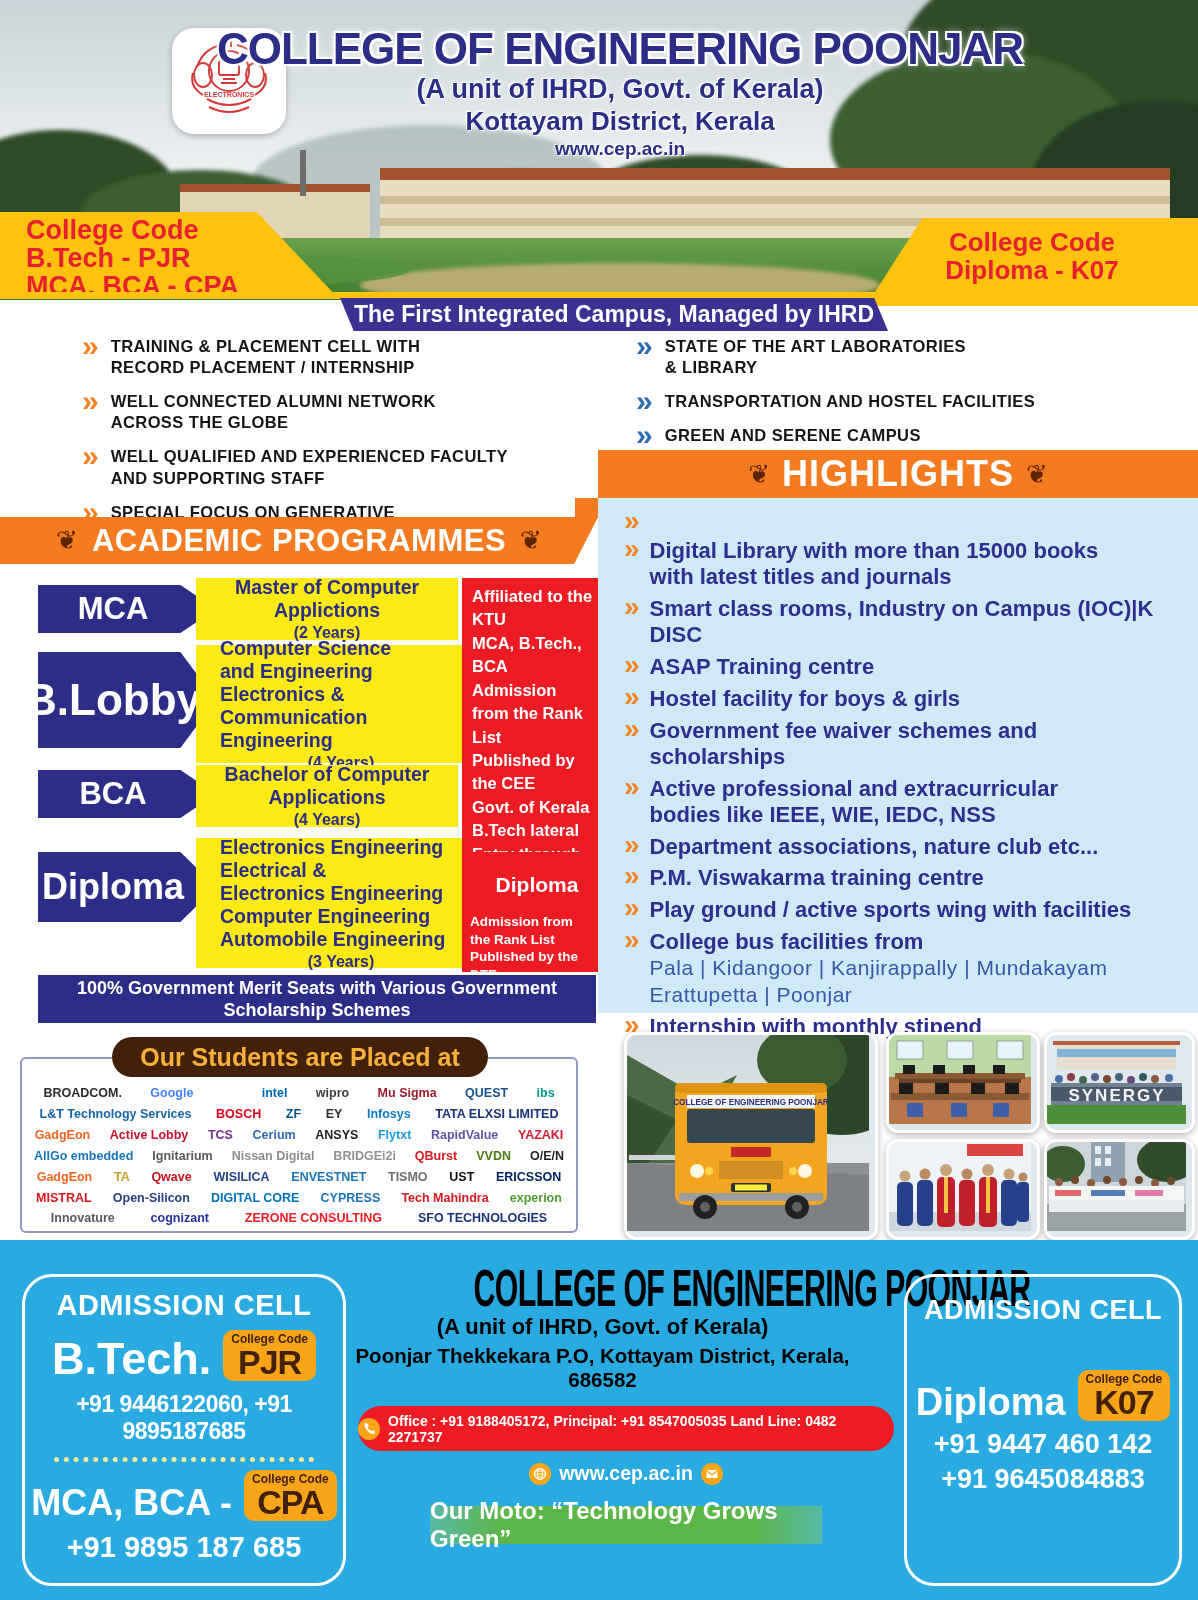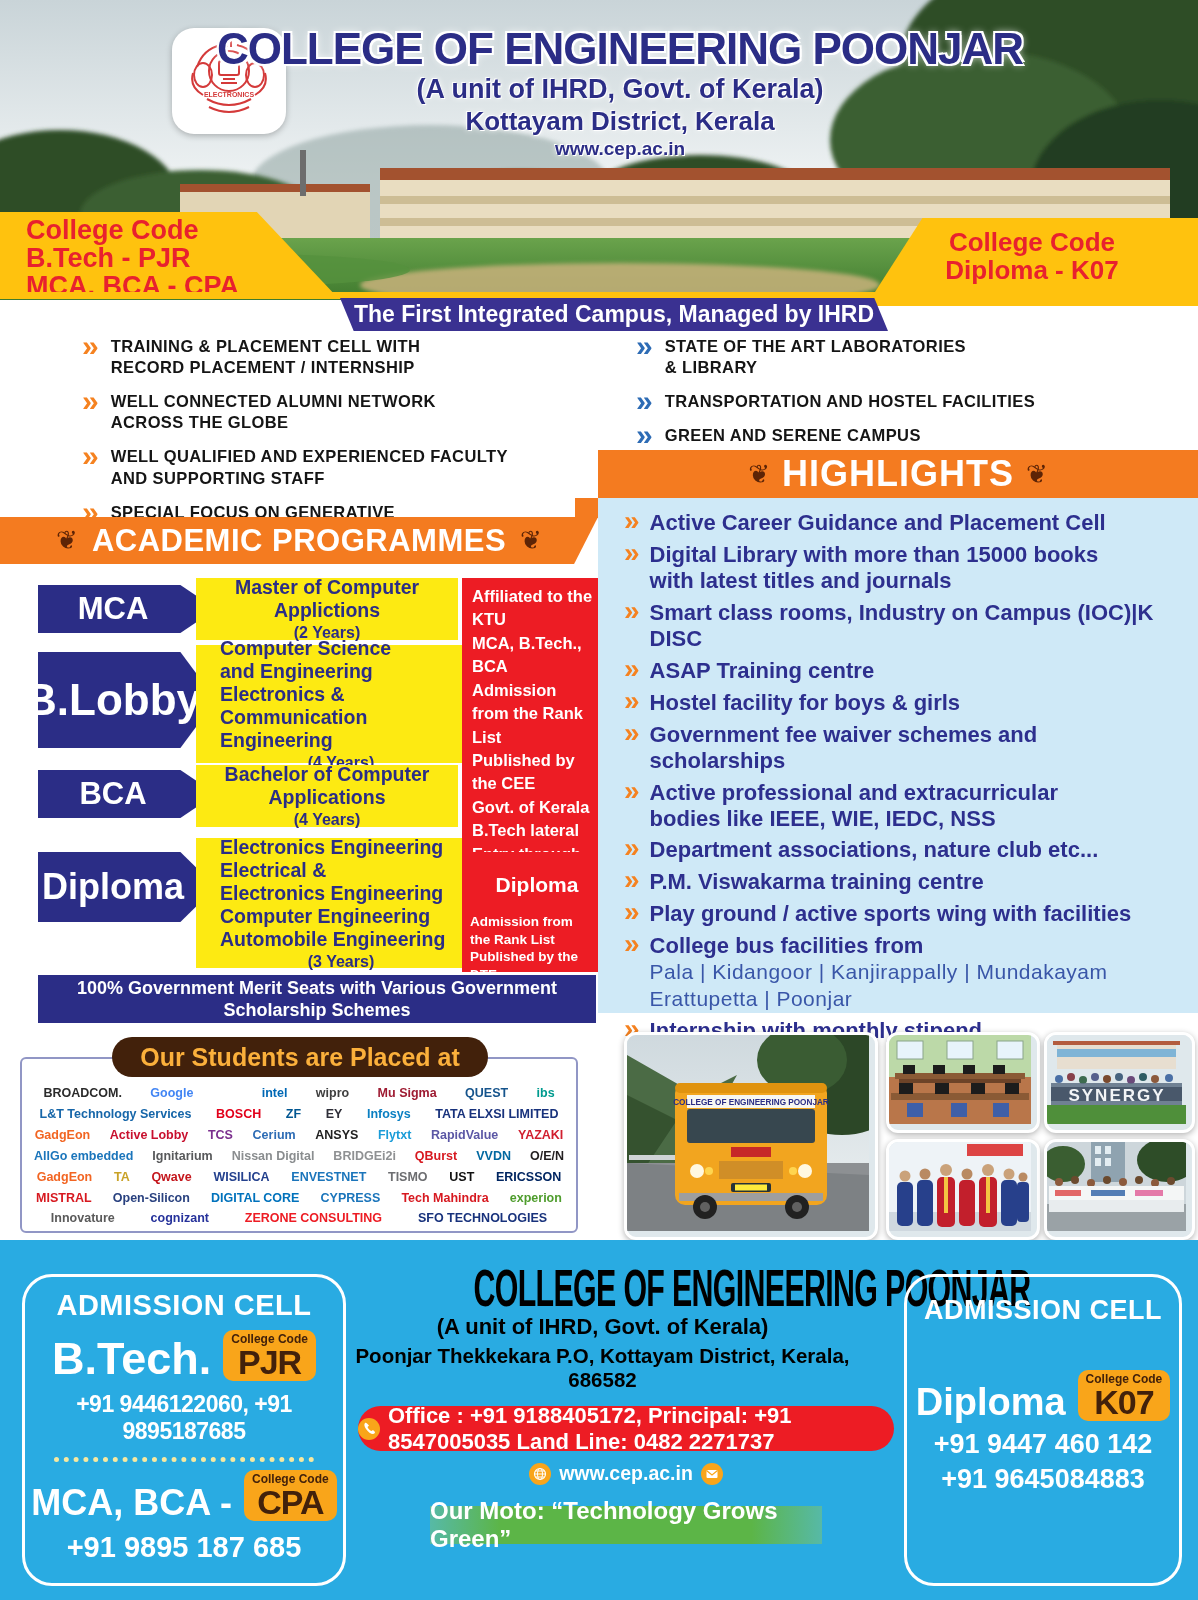--- a/index.html
+++ b/index.html
@@ -111,21 +111,21 @@
   .adm-phone{font-size:23px;font-weight:bold;margin-top:10px;letter-spacing:-.5px;}
   .adm-phone2{font-size:29px;font-weight:bold;margin-top:10px;}
   .adm-phone3{font-size:27px;font-weight:bold;margin-top:6px;line-height:1.3;}
   .dots{border-top:5px dotted #f7e9a0;width:82%;margin:12px auto 2px;}
   .f-center{position:absolute;left:330px;top:18px;width:545px;text-align:center;color:#000;}
   .fc-title{font-size:46px;font-weight:bold;white-space:nowrap;display:inline-block;
             transform:scale(.66,1.12);transform-origin:center top;letter-spacing:-1px;}
   .fc-sub{font-size:22px;font-weight:bold;margin-top:2px;}
   .fc-addr{font-size:20.5px;font-weight:bold;margin-top:4px;}
   .red-pill{position:absolute;left:358px;top:166px;width:536px;height:45px;background:#ed1c24;border-radius:24px;
-            display:flex;align-items:center;justify-content:center;gap:8px;color:#fff;font-size:22px;font-weight:bold;}
+            display:flex;align-items:center;justify-content:center;gap:8px;color:#fff;font-size:14px;font-weight:bold;}
   .mini-ic{width:22px;height:22px;border-radius:50%;background:#f9a51a;display:inline-flex;align-items:center;justify-content:center;flex:0 0 auto;}
   .contact-line{position:absolute;left:356px;top:222px;width:540px;display:flex;align-items:center;justify-content:center;
                 gap:8px;color:#fff;font-size:19.5px;font-weight:bold;}
   .moto{position:absolute;left:430px;top:266px;width:392px;height:38px;color:#fff;font-size:24px;font-weight:bold;
         display:flex;align-items:center;justify-content:center;
         background:linear-gradient(90deg,rgba(124,197,118,.55),#5cb547 18%,#5cb547 82%,rgba(124,197,118,.55));}
 </style>
 </head>
 <body>
 
@@ -323,24 +323,20 @@
 
   <div class="abs hl-header">
     <span class="ornament">❦</span>
     <span class="bar-title">HIGHLIGHTS</span>
     <span class="ornament">❦</span>
   </div>
   <div class="abs hl-body">
 
       <div class="hl-item">
         <span class="chev">»</span>
-        <span>
-          <span class="hl-text">Active Career Guidance and Placement Cell</span>
-          
-        </span>
       </div>
 
       <div class="hl-item">
         <span class="chev">»</span>
         <span>
           <span class="hl-text">Digital Library with more than 15000 books
 with latest titles and journals</span>
           
         </span>
       </div>
@@ -477,21 +473,21 @@
       <span class="company" style="color: rgb(27, 117, 187);">AllGo embedded</span>
 
       <span class="company" style="color: rgb(88, 89, 91);">Ignitarium</span>
 
       <span class="company" style="color: rgb(138, 141, 143);">Nissan Digital</span>
 
       <span class="company" style="color: rgb(143, 145, 147);">BRIDGEi2i</span>
 
       <span class="company" style="color: rgb(215, 25, 32);">QBurst</span>
 
-      <span class="company" style="color: #0369a1; text-align: center;">VVDN</span>
+      <span class="company" style="color: #4d7c0f; text-align: center;">VVDN</span>
 
       <span class="company" style="color: rgb(35, 31, 32);">O/E/N</span>
 
       <span class="company" style="color: rgb(242, 101, 34);">GadgEon</span>
 
       <span class="company" style="color: rgb(201, 162, 39);">TA</span>
 
       <span class="company" style="color: rgb(196, 22, 28);">Qwave</span>
 
       <span class="company" style="color: rgb(36, 65, 142);">WISILICA</span>

